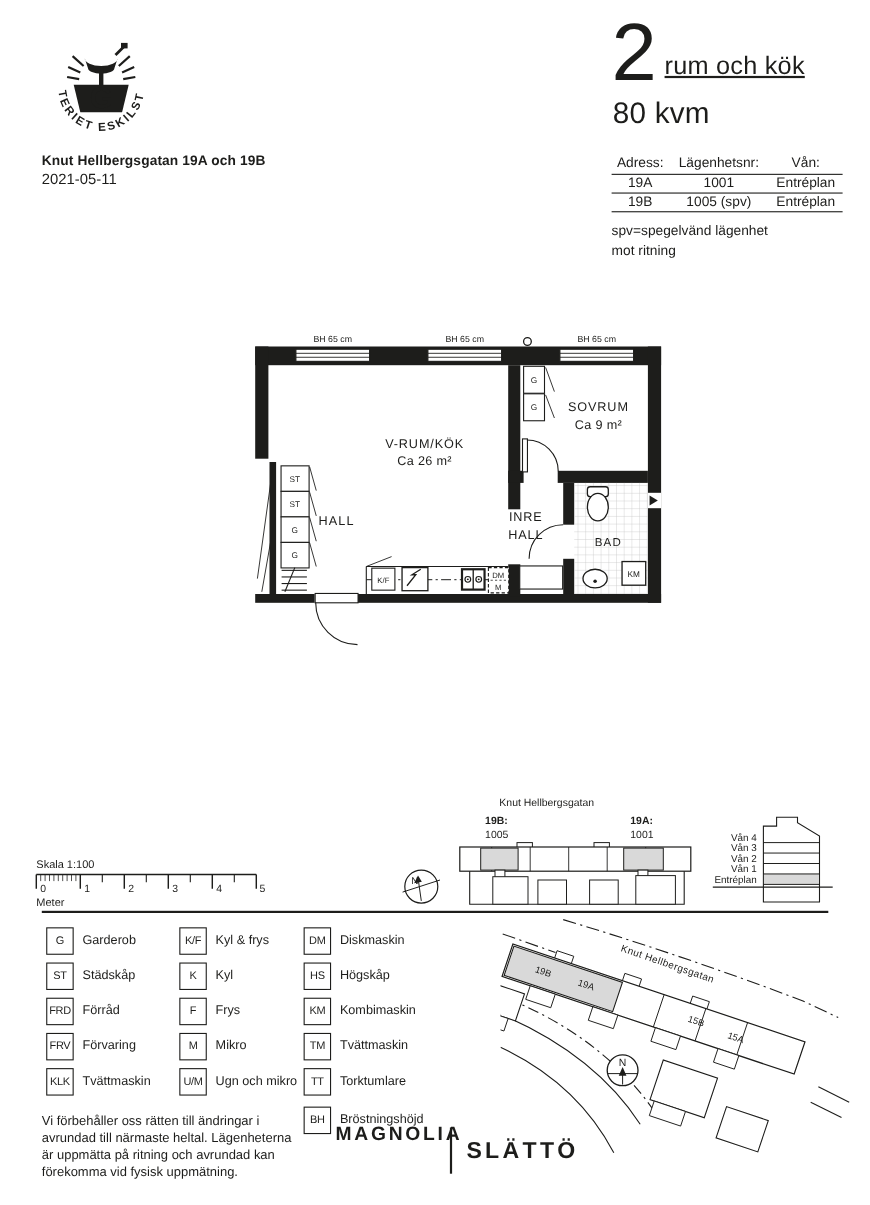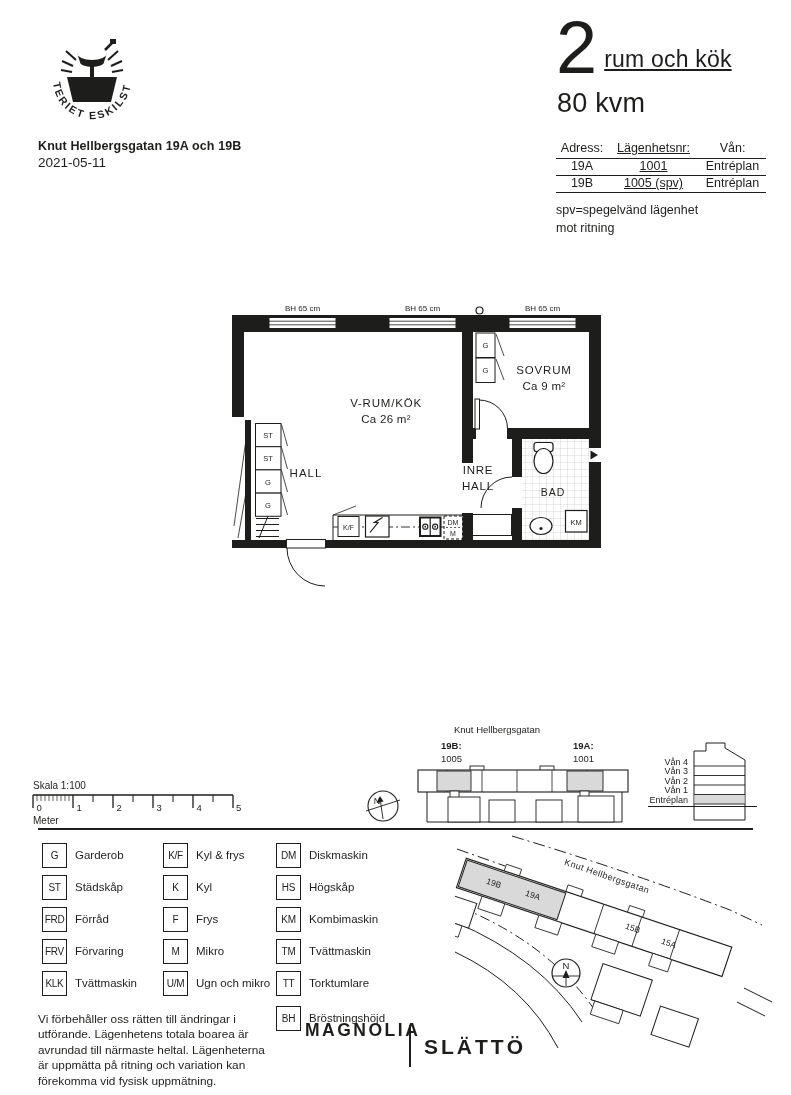--- a/index.html
+++ b/index.html
@@ -10,21 +10,21 @@
   svg text{fill:#1d1d1b;}
   .doc-title{left:38px;top:139px;font-size:12.5px;font-weight:bold;letter-spacing:.1px;}
   .doc-date{left:38px;top:155px;font-size:13.5px;}
   .apt-head{left:556px;top:14px;display:flex;align-items:flex-end;}
   .apt-num{font-size:74px;line-height:.92;font-weight:400;}
   .apt-rok{font-size:23px;margin:0 0 9px 7px;letter-spacing:.2px;text-decoration:underline;}
   .apt-kvm{left:557px;top:88px;font-size:27px;letter-spacing:.2px;}
   .hdr-table{left:556px;top:141px;width:210px;font-size:12.5px;}
   .t-row{display:flex;border-bottom:1.4px solid #1d1d1b;height:16px;line-height:15px;text-align:center;}
   .t-row.hd{height:17px;}
-  .c1{width:52px;}.c2{width:91px;text-decoration:underline;}.c3{width:67px;}
+  .c1{width:52px;}.c2{width:91px;}.c3{width:67px;}
   .note{left:556px;top:202px;font-size:12.5px;line-height:1.4;}
   .sep-line{left:38px;top:828px;width:715px;height:1.5px;background:#1d1d1b;}
   .lg-item{position:absolute;height:23px;}
   .lg-box{position:absolute;left:0;top:0;width:23px;height:23px;border:1.5px solid #1d1d1b;
           text-align:center;line-height:23px;font-size:10px;letter-spacing:-.3px;}
   .lg-label{position:absolute;left:33px;top:0;line-height:24px;font-size:11.5px;white-space:nowrap;}
   .disclaimer{left:38px;top:1012px;width:300px;font-size:11.8px;line-height:15.4px;}
   .brand-left{left:305px;top:1020px;font-size:17.5px;font-weight:bold;letter-spacing:2.5px;}
   .brand-div{left:409px;top:1025px;width:1.5px;height:42px;background:#1d1d1b;}
   .brand-right{left:424px;top:1035px;font-size:21px;font-weight:bold;letter-spacing:3px;}
@@ -394,23 +394,22 @@
         <span class="lg-label">Torktumlare</span>
       </div>
     <div class="abs lg-item" style="left:276px;top:1006px">
         <span class="lg-box">BH</span>
         <span class="lg-label">Bröstningshöjd</span>
       </div>
   </div>
 
   <div class="abs disclaimer">
     <div>Vi förbehåller oss rätten till ändringar i</div>
-    <div>utförande. Lägenhetens totala boarea är</div>
     <div>avrundad till närmaste heltal. Lägenheterna</div>
-    <div>är uppmätta på ritning och variation kan</div>
+    <div>är uppmätta på ritning och avrundad kan</div>
     <div>förekomma vid fysisk uppmätning.</div>
   </div>
 
   <div class="abs brand-left">MAGNOLIA</div>
   <div class="abs brand-div"></div>
   <div class="abs brand-right">SLÄTTÖ</div>
 
   <svg class="abs" style="left:455px;top:835px" width="336" height="250" viewBox="455 835 336 250">
     <g stroke="#1d1d1b" fill="none">
       <path d="M512,836 Q625,870 730,910 L762,925" stroke-width="1" stroke-dasharray="12 4 2 4"></path>

